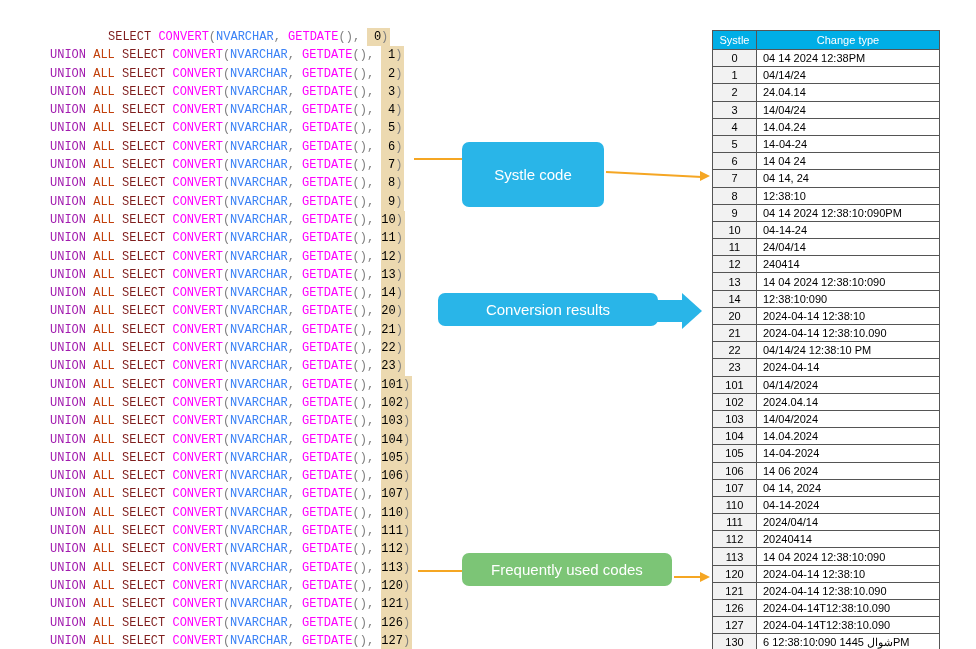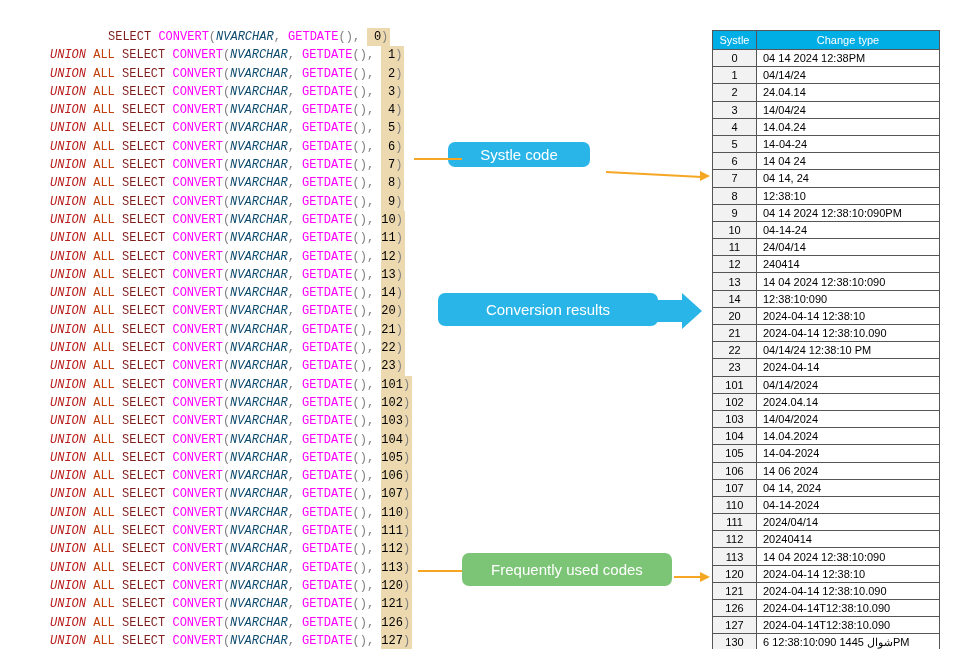--- a/index.html
+++ b/index.html
@@ -16,25 +16,25 @@
       position: absolute;
       top: 28px;
       left: 50px;
       width: 360px;
     }
     .code-line {
       white-space: pre;
       line-height: 18.3px;
       font-size: 12px;
     }
-    .kw-union { color: #b91c1c; font-style: italic; }
+    .kw-union { color: #a21caf; }
     .kw-all { color: #c2410c; }
     .kw-select { color: #7f1d1d; }
     .kw-convert { color: #ff00ff; }
-    .kw-type { color: #0c4a6e; font-style: italic; }
+    .kw-type { color: #3b82f6; }
     .kw-getdate { color: #ff00ff; }
     .paren { color: #808080; }
     .comma { color: #808080; }
     .number { color: #000000; }
     .num-highlight {
       background: #ecd9b0;
       display: inline-block;
       min-width: 23px;
       text-align: right;
       padding-right: 2px;
@@ -75,21 +75,21 @@
     .label {
       position: absolute;
       padding: 8px 22px;
       border-radius: 7px;
       color: #ffffff;
       font-family: Arial, sans-serif;
       font-size: 15px;
       text-align: center;
       white-space: nowrap;
     }
-    .label-blue1 { background: #29b5e8; top: 142px; left: 448px; width: 142px; padding: 4px 0; }
+    .label-blue1 { background: #29b5e8; top: 142px; left: 462px; width: 142px; padding: 24px 0; }
     .label-blue2 { background: #29b5e8; top: 293px; left: 438px; width: 220px; padding: 8px 0; }
     .label-green { background: #7cc576; top: 553px; left: 462px; width: 210px; padding: 8px 0; }
 
     .arrow-line {
       position: absolute;
       height: 2px;
       background: #f5a623;
     }
     .arrow-head {
       position: absolute;

